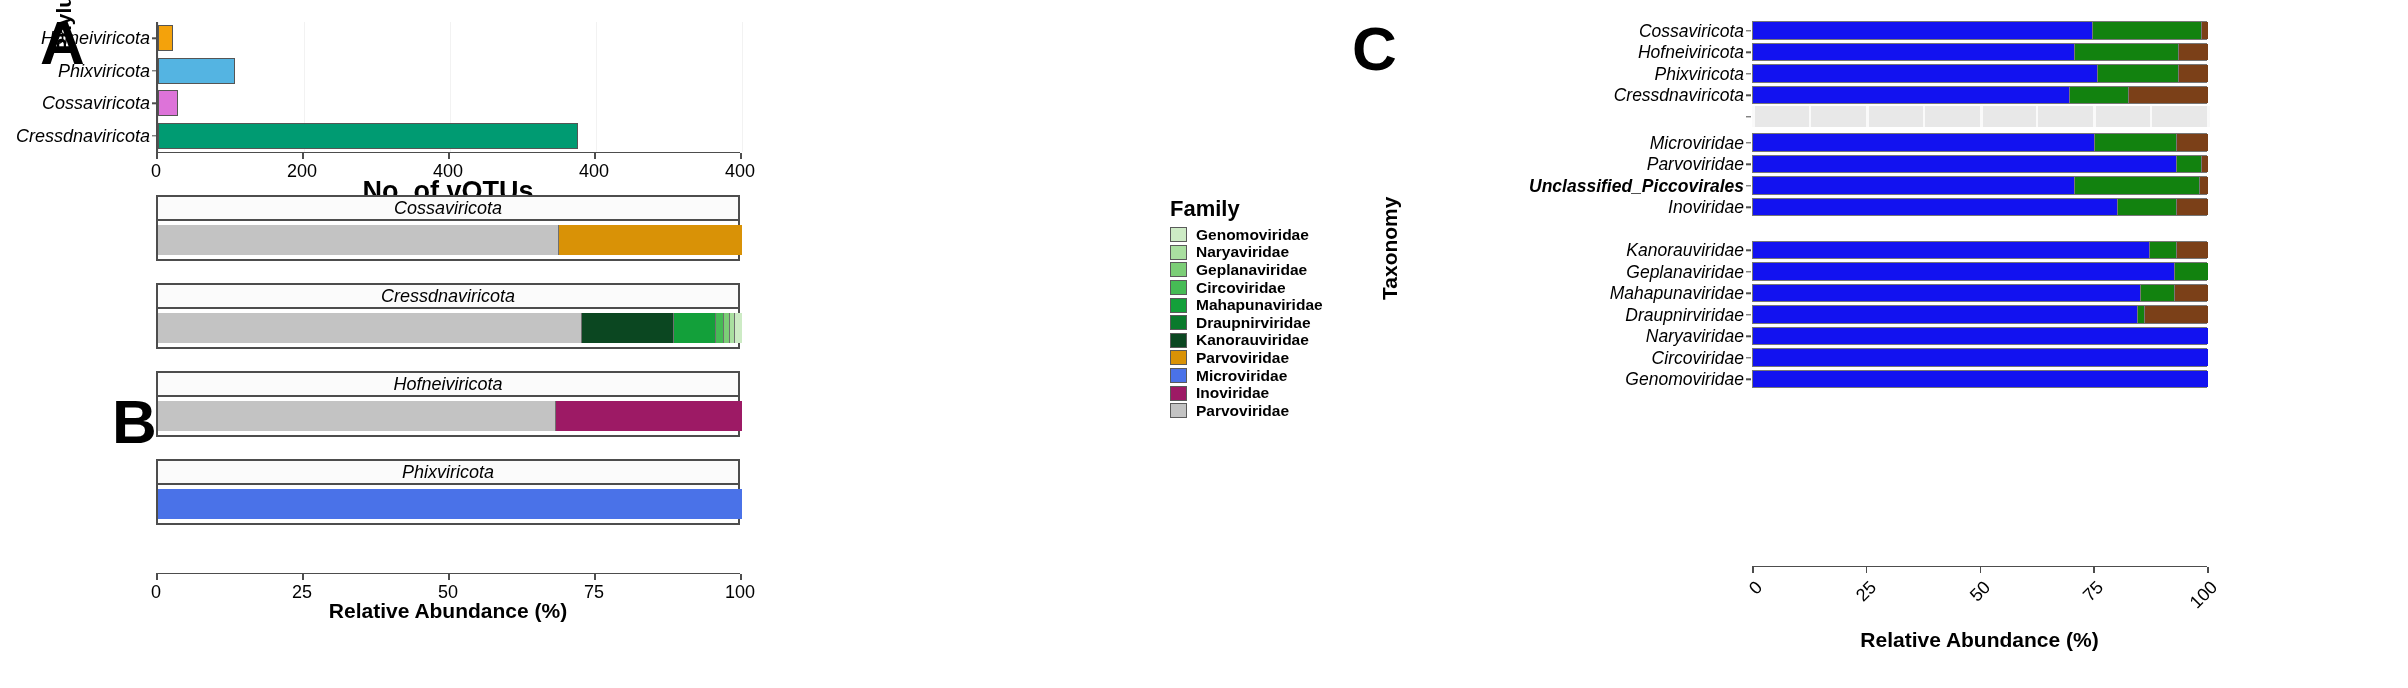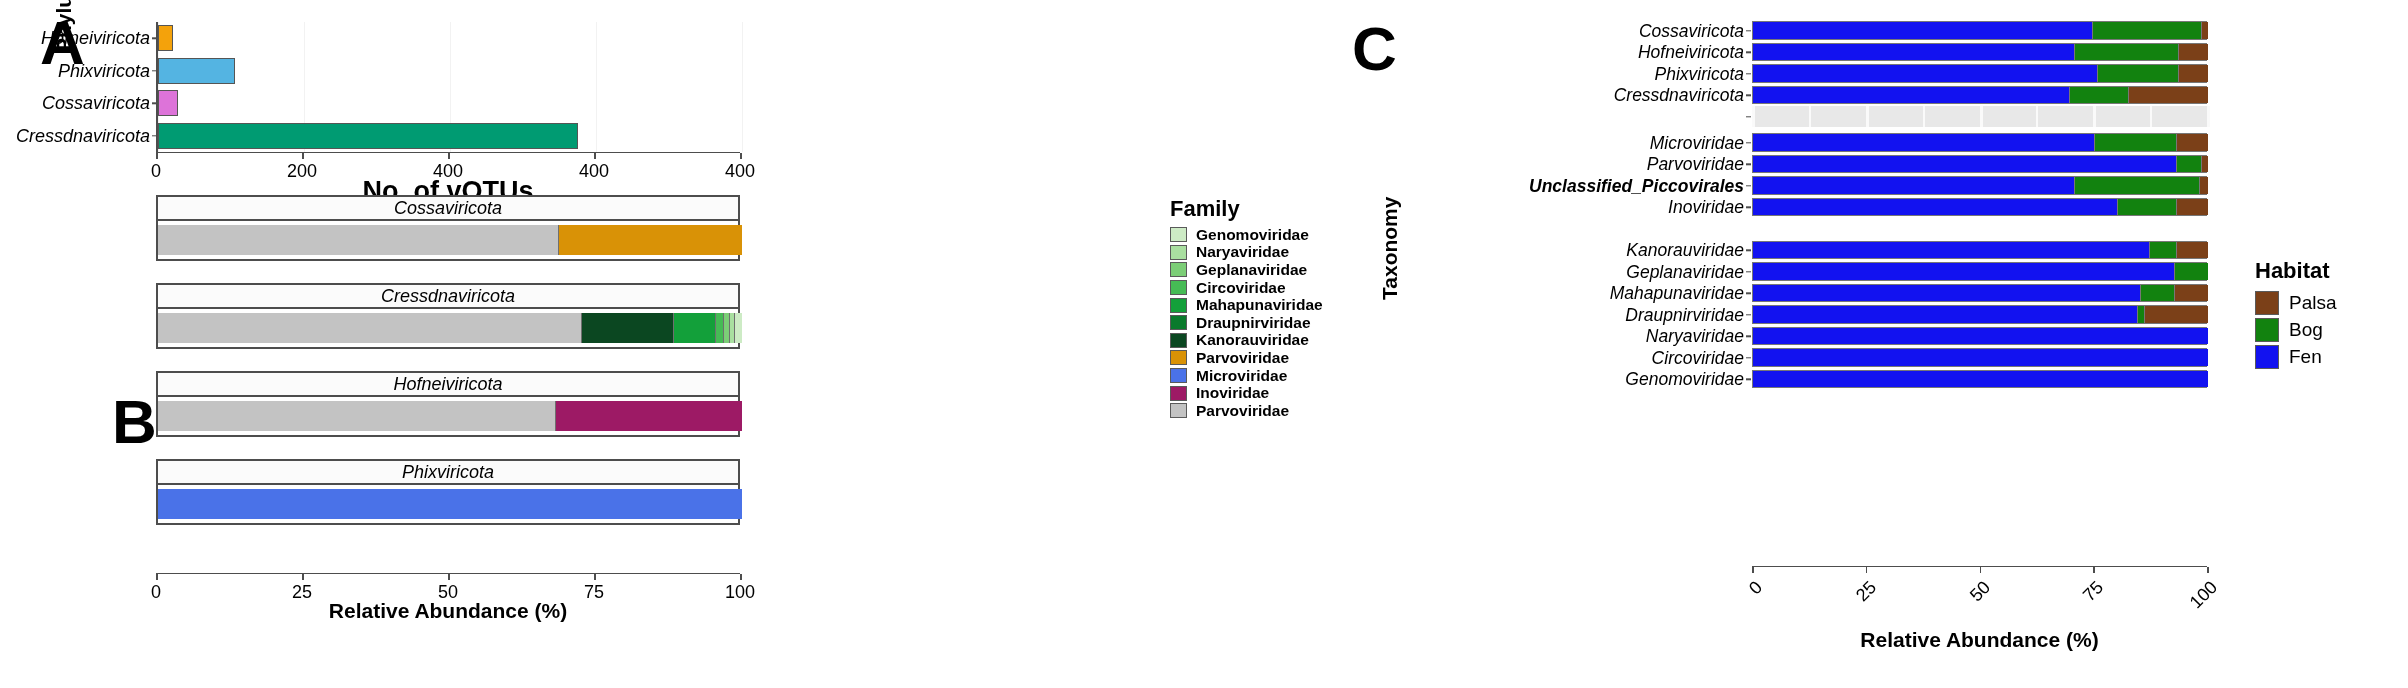--- a/index.html
+++ b/index.html
@@ -382,31 +382,14 @@
       <div class="c-xtlab" style="left: 113.75px; transform: translateX(-100%) rotate(-45deg);">25</div>
       <div class="c-xtick" style="left: 227.5px;"></div>
       <div class="c-xtlab" style="left: 227.5px; transform: translateX(-100%) rotate(-45deg);">50</div>
       <div class="c-xtick" style="left: 341.25px;"></div>
       <div class="c-xtlab" style="left: 341.25px; transform: translateX(-100%) rotate(-45deg);">75</div>
       <div class="c-xtick" style="left: 455px;"></div>
       <div class="c-xtlab" style="left: 455px; transform: translateX(-100%) rotate(-45deg);">100</div>
     </div>
   <div id="C-xtitle">Relative Abundance (%)</div>
 
-  <div id="hablegend">
-    <div class="lg-title">Habitat</div>
-    <div id="hablegend-rows">
-        <div class="hl-row">
-          <div class="hl-swatch" style="background: rgb(123, 64, 24);"></div>
-          <span class="hl-lab">Palsa</span>
-        </div>
-        <div class="hl-row">
-          <div class="hl-swatch" style="background: rgb(18, 130, 15);"></div>
-          <span class="hl-lab">Bog</span>
-        </div>
-        <div class="hl-row">
-          <div class="hl-swatch" style="background: rgb(18, 18, 240);"></div>
-          <span class="hl-lab">Fen</span>
-        </div>
-      </div>
-  </div>
 
 </div>
 
 </body></html>

